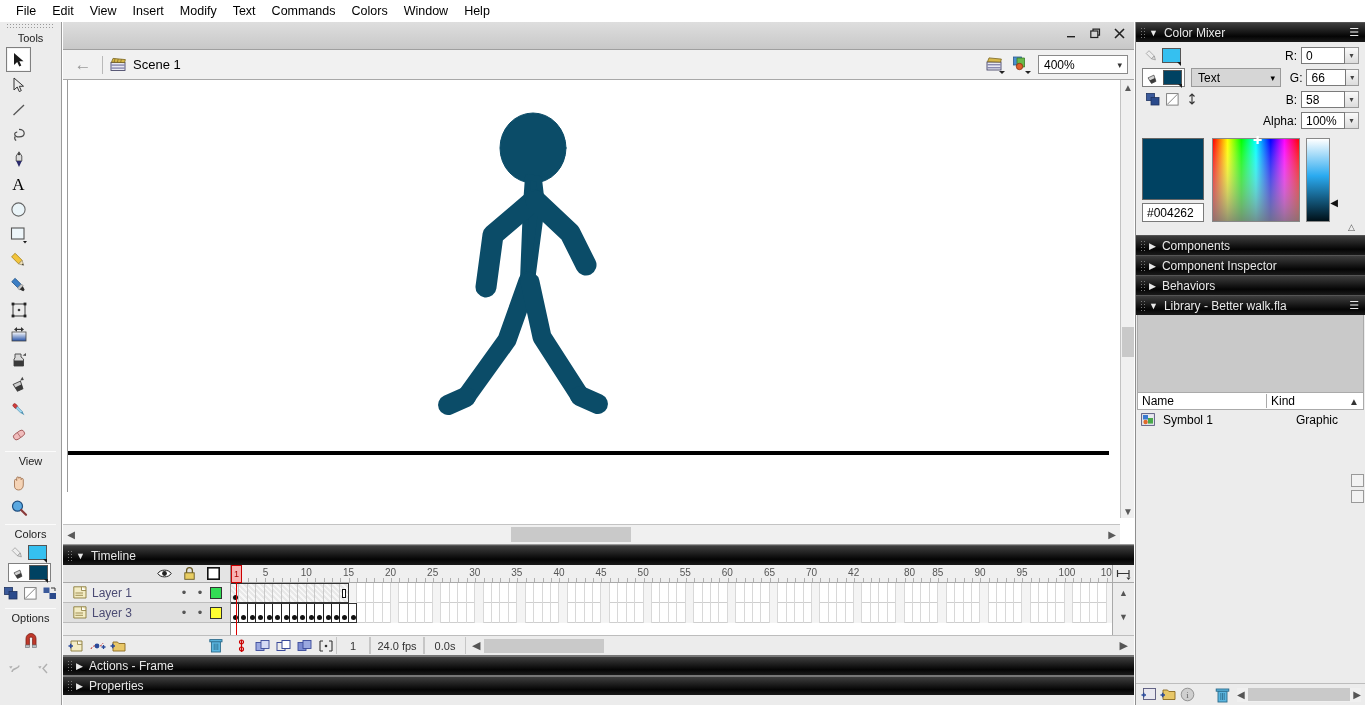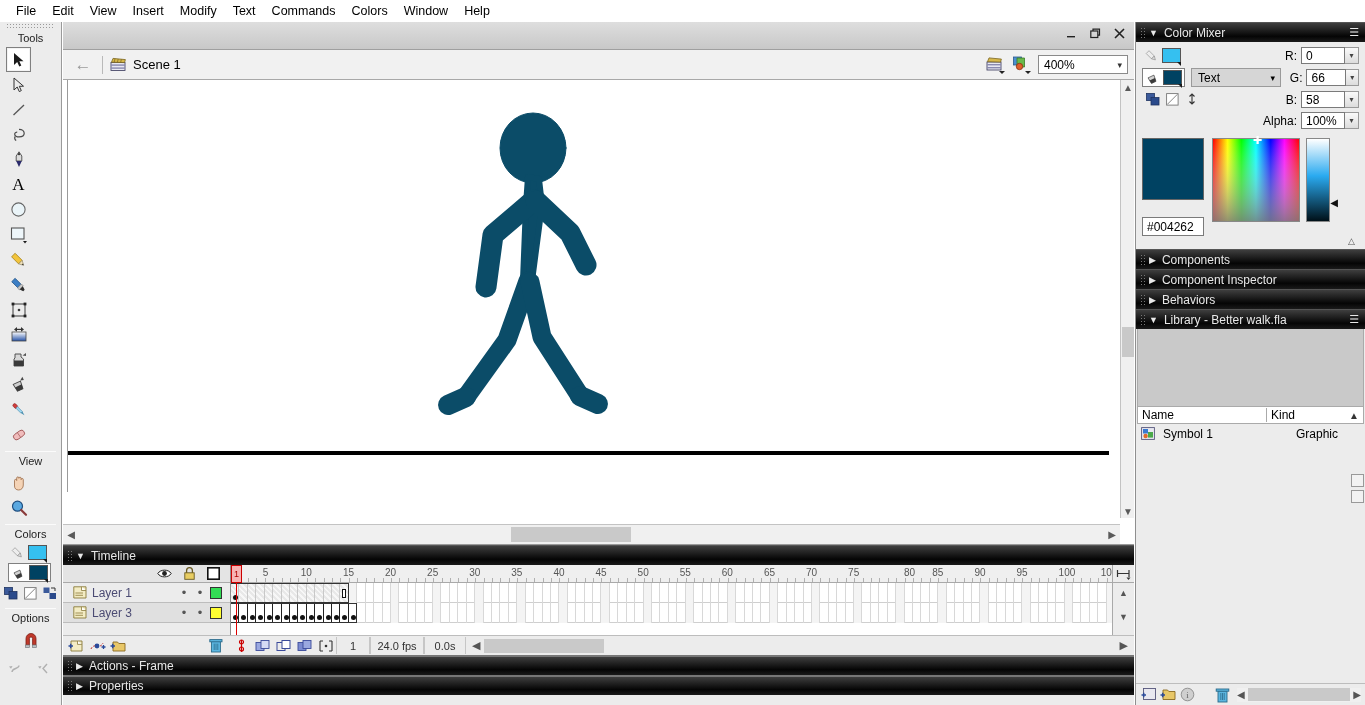--- a/index.html
+++ b/index.html
@@ -227,21 +227,21 @@
   .lbl { font-size: 12px; text-align: right; margin-right: 4px; }
   .type-select {
     width: 100px; height: 19px; background: #d6d6d6; border: 1px solid #9a9a9a;
     font-size: 12px; display: flex; align-items: center; padding-left: 6px;
     position: relative;
   }
   .type-select .chev { position: absolute; right: 5px; font-size: 9px; }
   #bigswatch { width: 62px; height: 62px; border: 1px solid #666; }
   #hexfield {
     width: 62px; height: 19px; background: #fff; border: 1px solid #7a7a7a;
-    font-size: 12px; display: flex; align-items: center; padding-left: 4px; margin-top: 17px;
+    font-size: 12px; display: flex; align-items: center; padding-left: 4px; margin-top: 3px;
   }
   #sat-box { width: 88px; height: 84px; border: 1px solid #888; position: relative; }
   #bright-box { width: 24px; height: 84px; border: 1px solid #888; position: relative; }
 
   .lib-status {
     height: 17px; background: #fff; border: 1px solid #aaa; margin: 0;
     font-size: 12px; display: flex; align-items: center; padding-left: 5px;
   }
   #lib-preview { height: 78px; background: #c9c9c9; border: 1px solid #aaa; border-top: none; }
   .lib-colhead {
@@ -783,21 +783,21 @@
               <div class="ruler-num" style="left: 196.08px;">25</div>
               <div class="ruler-num" style="left: 238.18px;">30</div>
               <div class="ruler-num" style="left: 280.28px;">35</div>
               <div class="ruler-num" style="left: 322.38px;">40</div>
               <div class="ruler-num" style="left: 364.48px;">45</div>
               <div class="ruler-num" style="left: 406.58px;">50</div>
               <div class="ruler-num" style="left: 448.68px;">55</div>
               <div class="ruler-num" style="left: 490.78px;">60</div>
               <div class="ruler-num" style="left: 532.88px;">65</div>
               <div class="ruler-num" style="left: 574.98px;">70</div>
-              <div class="ruler-num" style="left: 617.08px;">75</div>
+              <div class="ruler-num" style="left: 617.08px;">42</div>
               <div class="ruler-num" style="left: 673px;">80</div>
               <div class="ruler-num" style="left: 701.28px;">85</div>
               <div class="ruler-num" style="left: 743.38px;">90</div>
               <div class="ruler-num" style="left: 785.48px;">95</div>
               <div class="ruler-num" style="left: 827.58px;">100</div>
               <div class="ruler-num" style="left: 869.68px;">105</div>
             </div>
           <div class="frame-rows">
             <div class="frame-row" id="frow1">
                 <div class="frame-cell" style="left: 0px; width: 8.42px; background: repeating-linear-gradient(45deg, rgb(232, 232, 232) 0px, rgb(232, 232, 232) 2px, rgb(247, 247, 247) 2px, rgb(247, 247, 247) 4px); border-right: 1px solid rgb(200, 200, 200);"></div>

